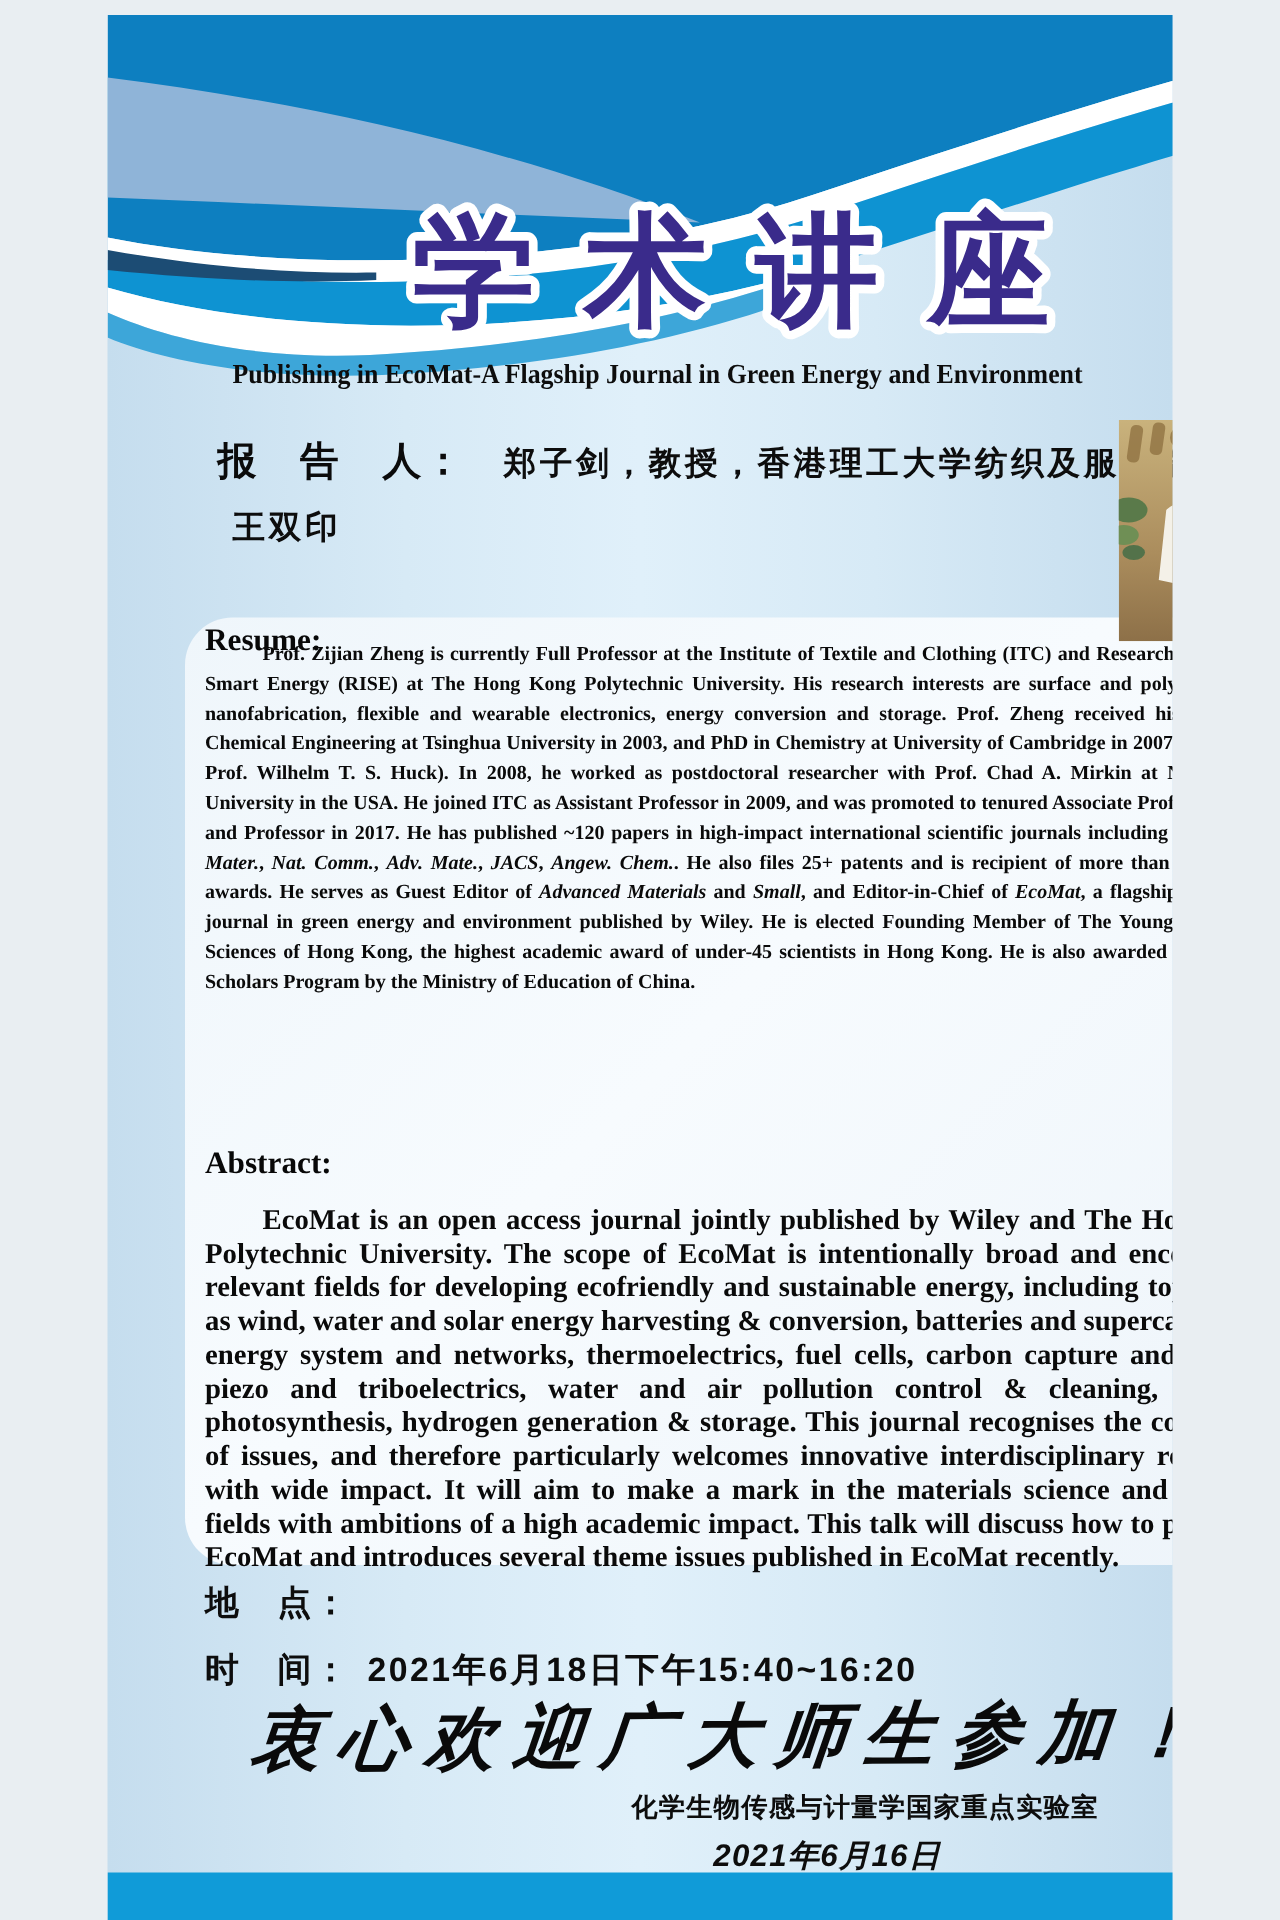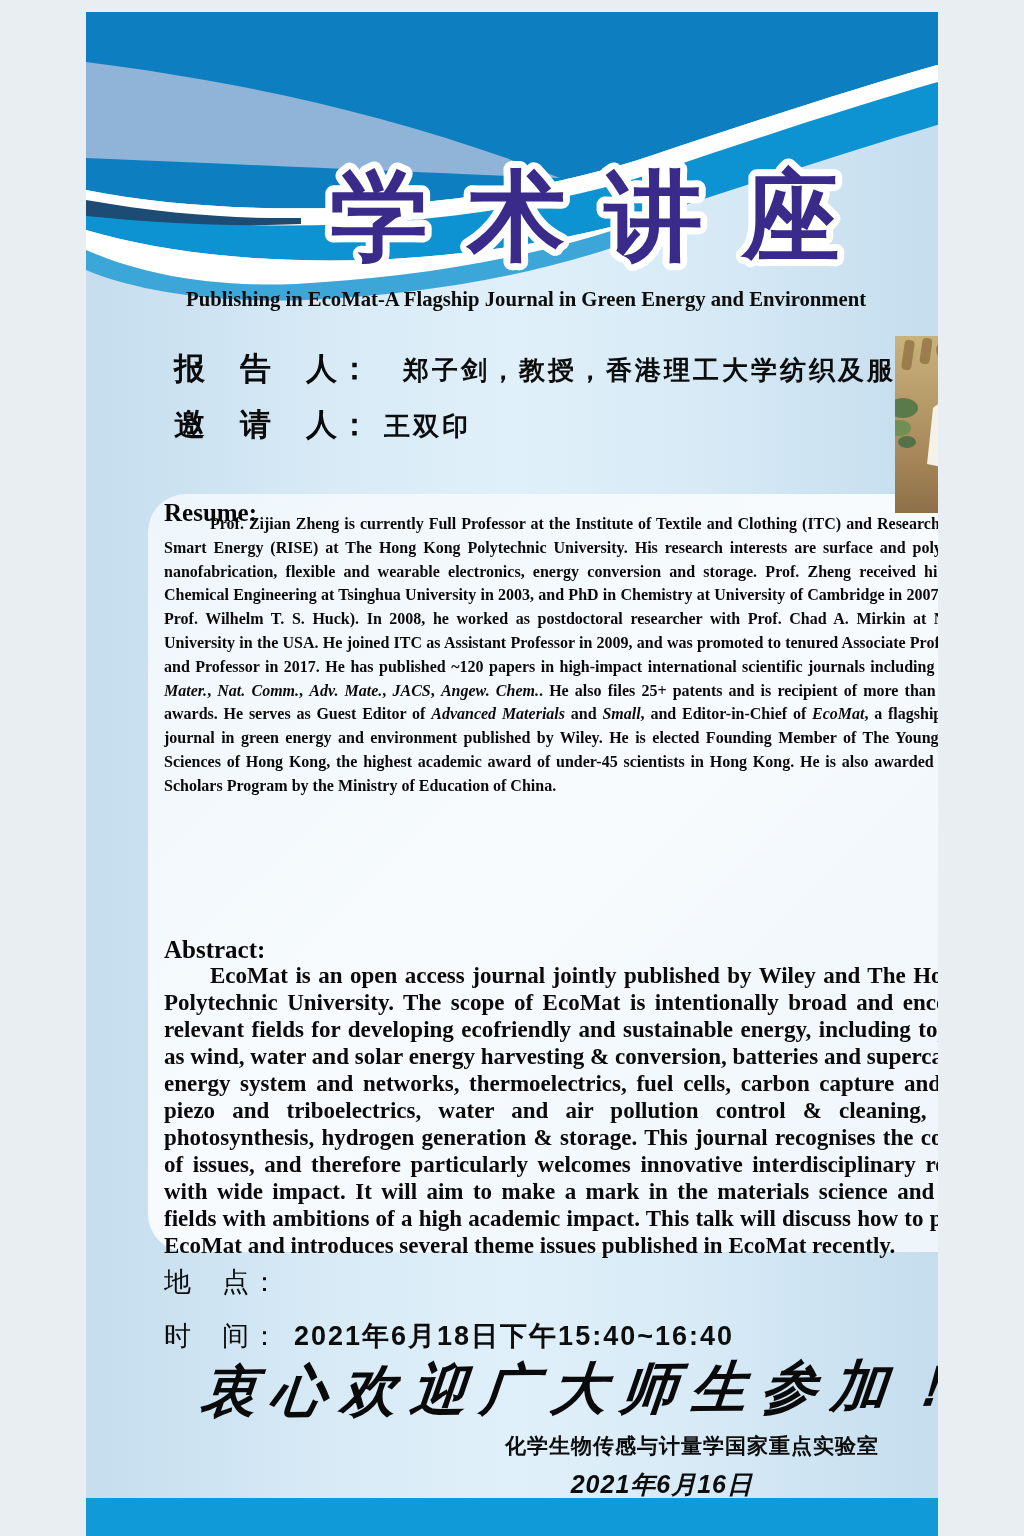--- a/index.html
+++ b/index.html
@@ -32,21 +32,21 @@
   }
   .body-para{
     position:absolute;left:16px;width:864px;text-align:justify;color:#0a0a0a;
     font-family:"Liberation Serif",serif;font-weight:bold;text-indent:46px;
   }
   .resume-para{top:18px;font-size:16px;line-height:23.8px;}
   .abstract-para{top:468px;font-size:23px;line-height:27px;}
   .body-para i{font-style:italic;}
   
   .meta-row{position:absolute;left:78px;display:flex;align-items:baseline;white-space:nowrap;}
-  .meta-label{font-weight:normal;font-size:27px;letter-spacing:2px;}
+  .meta-label{font-weight:bold;font-size:27px;letter-spacing:2px;}
   .meta-value{font-weight:bold;font-size:27px;margin-left:14px;letter-spacing:2px;}
   
   .welcome{
     position:absolute;left:0;top:1340px;width:1000px;text-align:center;
     font-size:56px;font-weight:bold;font-style:italic;letter-spacing:14px;color:#0a0a0a;
     transform:skewX(-6deg) rotate(-0.5deg);
   }
   .organizer{position:absolute;right:59px;top:1420px;font-size:21px;font-weight:700;letter-spacing:1px;}
   .footer-date{position:absolute;right:185px;top:1456px;font-size:25px;font-weight:600;letter-spacing:1px;font-style:italic;}
   
@@ -73,21 +73,20 @@
   </svg>
 
   <div class="info-row" style="top:274px;">
     <span class="topic-value">Publishing in EcoMat-A Flagship Journal in Green Energy and Environment</span>
   </div>
   <div class="info-row" style="top:336px;gap:19px;">
     <span class="info-label">报　告　人：</span>
     <span class="cn-value">郑子剑，教授，香港理工大学纺织及服装学系</span>
   </div>
   <div class="info-row" style="top:392px;">
-    <span class="info-label">邀　请　人：</span>
     <span class="cn-value">王双印</span>
   </div>
 
   <svg class="photo" viewBox="0 0 128 177" width="128" height="177">
     <defs>
       <linearGradient id="photoBg" x1="0" y1="0" x2="0" y2="1">
         <stop offset="0" stop-color="#c9b27c"></stop>
           <stop offset="0.6" stop-color="#ab8d5d"></stop>
           <stop offset="1" stop-color="#8d7048"></stop>
       </linearGradient>
@@ -114,30 +113,30 @@
       <path d="M38,72 C48,61 84,61 94,72 L100,128 L86,131 L84,121 C72,125 60,125 48,121 L46,131 L32,128 Z" fill="#f4f1e8"></path>
       <path d="M61,63 L66,70 L71,63" fill="none" stroke="#d8d2c2" stroke-width="2"></path>
       <rect x="47" y="124" width="38" height="6" fill="#3e2f1f"></rect>
       <path d="M46,130 L86,130 L84,177 L70,177 L66,144 L62,177 L48,177 Z" fill="#d6caa0"></path>
     </g>
   </svg>
 
   <div class="panel">
     <div class="section-heading" style="top:5px;">Resume:</div>
     <div class="body-para resume-para"><span>Prof. Zijian Zheng is currently Full Professor at the Institute of Textile and Clothing (ITC) and Research Institute for Smart Energy (RISE) at The Hong Kong Polytechnic University. His research interests are surface and polymer science, nanofabrication, flexible and wearable electronics, energy conversion and storage. Prof. Zheng received his B. Eng. in Chemical Engineering at Tsinghua University in 2003, and PhD in Chemistry at University of Cambridge in 2007 (Supervisor: Prof. Wilhelm T. S. Huck). In 2008, he worked as postdoctoral researcher with Prof. Chad A. Mirkin at Northwestern University in the USA. He joined ITC as Assistant Professor in 2009, and was promoted to tenured Associate Professor in 2013 and Professor in 2017. He has published ~120 papers in high-impact international scientific journals including </span><i>Science</i><span>, </span><i>Nat. Mater.</i><span>, </span><i>Nat. Comm.</i><span>, </span><i>Adv. Mate.</i><span>, </span><i>JACS</i><span>, </span><i>Angew. Chem.</i><span>. He also files 25+ patents and is recipient of more than 15 academic awards. He serves as Guest Editor of </span><i>Advanced Materials</i><span> and </span><i>Small</i><span>, and Editor-in-Chief of </span><i>EcoMat</i><span>, a flagship open-access journal in green energy and environment published by Wiley. He is elected Founding Member of The Young Academy of Sciences of Hong Kong, the highest academic award of under-45 scientists in Hong Kong. He is also awarded Chang Jiang Scholars Program by the Ministry of Education of China.</span></div>
-    <div class="section-heading" style="top:442px;">Abstract:</div>
+    <div class="section-heading" style="top:423px;">Abstract:</div>
     <div class="body-para abstract-para">EcoMat is an open access journal jointly published by Wiley and The Hong Kong Polytechnic University. The scope of EcoMat is intentionally broad and encompasses relevant fields for developing ecofriendly and sustainable energy, including topics such as wind, water and solar energy harvesting &amp; conversion, batteries and supercapacitors, energy system and networks, thermoelectrics, fuel cells, carbon capture and storage, piezo and triboelectrics, water and air pollution control &amp; cleaning, artificial photosynthesis, hydrogen generation &amp; storage. This journal recognises the complexity of issues, and therefore particularly welcomes innovative interdisciplinary researches with wide impact. It will aim to make a mark in the materials science and adjacent fields with ambitions of a high academic impact. This talk will discuss how to publish in EcoMat and introduces several theme issues published in EcoMat recently.</div>
   </div>
 
   <div class="meta-row" style="top:1252px;">
     <span class="meta-label">地　点：</span>
   </div>
   <div class="meta-row" style="top:1306px;">
     <span class="meta-label">时　间：</span>
-    <span class="meta-value">2021年6月18日下午15:40~16:40</span>
+    <span class="meta-value">2021年6月18日下午15:40~16:20</span>
   </div>
 
   <div class="welcome">衷心欢迎广大师生参加！</div>
 
   <div class="organizer">化学生物传感与计量学国家重点实验室</div>
   <div class="footer-date">2021年6月16日</div>
 
   <div class="footer-bar"></div>
   <div class="footer-line"></div>
 

